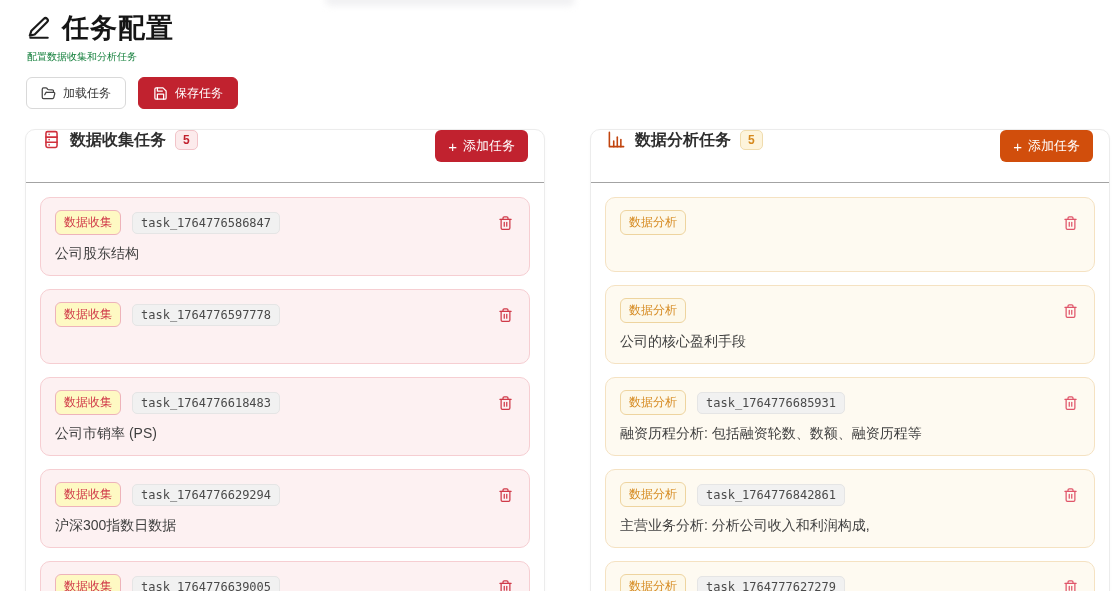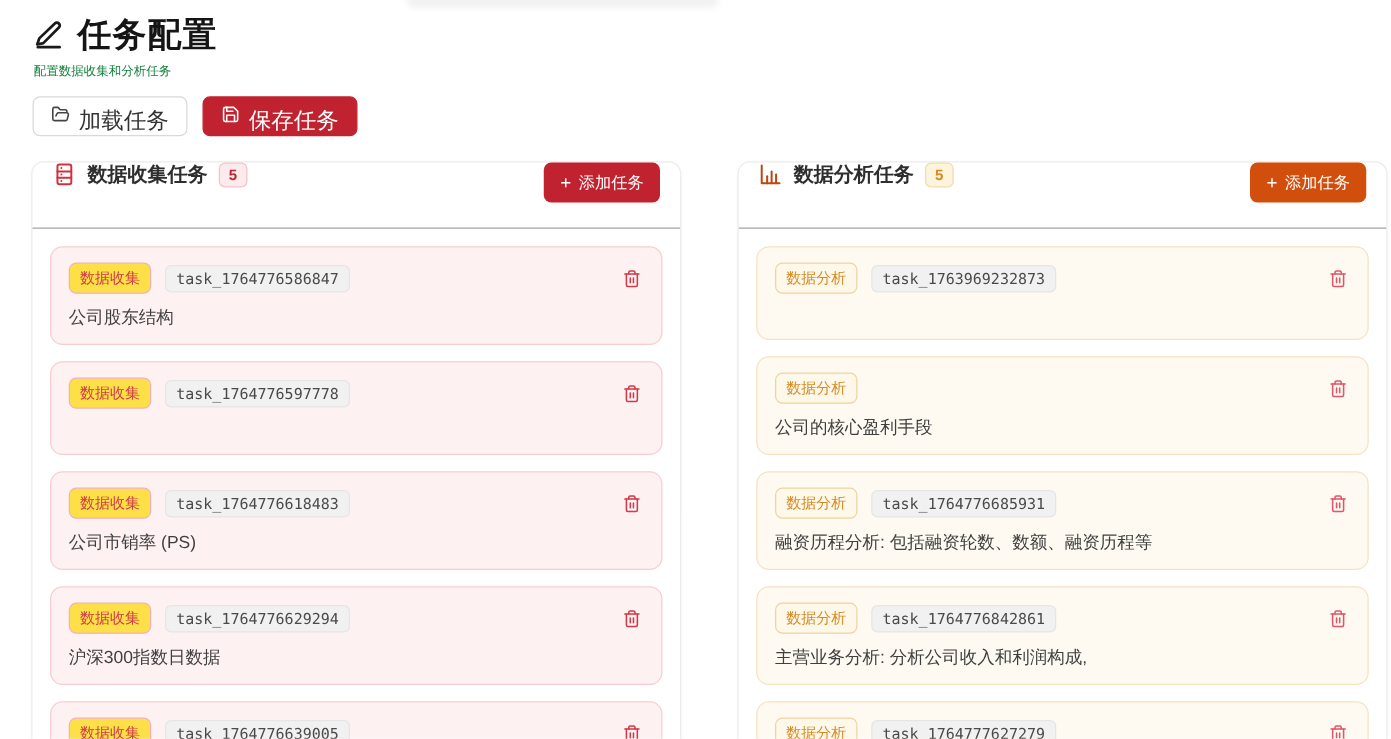--- a/index.html
+++ b/index.html
@@ -11,21 +11,21 @@
 
   
   .page-header { display:flex; justify-content:space-between; align-items:flex-start;
     padding:10px 24px 0 26px;flex-direction:column; }
   .title-row { display:flex; align-items:center; gap:10px; }
   .title-row h1 { font-size:27px; font-weight:700; color:#151515; letter-spacing:1px; }
   .pencil { width:26px; height:26px; color:#1a1a1a; }
   .subtitle { font-size:10px; color:#15803d; margin-top:4px; margin-left:1px; }
 
   .toolbar { display:flex; gap:12px; margin-top:13px; }
-  .btn { display:inline-flex; align-items:flex-start; gap:7px; font-size:18px;
+  .btn { display:inline-flex; align-items:center; gap:7px; font-size:12px;
     border-radius:6px; padding:6px 14px; height:32px; cursor:pointer;
     font-family:inherit; }
   .btn svg { width:15px; height:15px; }
   .btn-outline { background:#fff; border:1px solid #d9d9d9; color:#333; }
   .btn-primary { background:#c1222f; border:1px solid #c1222f; color:#fff; }
 
   
   .panels { display:grid; grid-template-columns:520px 520px; column-gap:45px;
     margin:20px 0 0 25px; }
   .panel { background:#fff; border:1px solid #ececec; border-radius:10px;
@@ -46,21 +46,21 @@
   .add-btn .plus { font-size:15px; line-height:1; font-weight:400; }
 
   .panel-body { padding:14px 14px; display:flex; flex-direction:column; gap:13px; }
 
   
   .card { border-radius:10px; padding:12px 14px; min-height:75px; }
   .card.red { background:#fdf1f2; border:1px solid #f6ced2; }
   .card.amber { background:#fefaf1; border:1px solid #f5e2c2; }
   .card-top { display:flex; align-items:center; }
   .type-badge { font-size:12px; padding:3px 8px; border-radius:6px; }
-  .type-badge.red { color:#d03a49; border:1px solid #eeb3ba; background:#fde047; }
+  .type-badge.red { color:#d03a49; border:1px solid #eeb3ba; background:#fef9c3; }
   .type-badge.amber { color:#d68b22; border:1px solid #eed49f; background:#fdf8e9; }
   .task-id { font-family:"DejaVu Sans Mono","Liberation Mono",monospace;
     font-size:12px; color:#4a4a4a; background:#f1f1f1; border:1px solid #e5e5e5;
     border-radius:5px; padding:3px 8px; margin-left:11px; }
   .trash-btn { margin-left:auto; background:none; border:none; cursor:pointer;
     padding:2px; display:flex; }
   .trash-btn svg { width:15px; height:16px; }
   .trash-btn.red { color:#d03a49; }
   .trash-btn.amber { color:#e0556a; }
   .card-desc { font-size:14px; color:#3f3f3f; margin-top:10px; }
@@ -220,21 +220,20 @@
       <button class="add-btn amber">
         <span class="plus">+</span>
         <span>添加任务</span>
       </button>
     </div>
     <div class="panel-body">
 
       <div class="card amber">
         <div class="card-top">
           <span class="type-badge amber">数据分析</span>
-          <span class="task-id">task_1763969232873</span>
           <button class="trash-btn amber">
               <svg viewBox="0 0 24 24" fill="none" stroke="currentColor" stroke-width="2" stroke-linecap="round" stroke-linejoin="round">
                 <path d="M3 6h18"></path>
                 <path d="M19 6v14a2 2 0 0 1-2 2H7a2 2 0 0 1-2-2V6"></path>
                 <path d="M8 6V4a2 2 0 0 1 2-2h4a2 2 0 0 1 2 2v2"></path>
                 <line x1="10" y1="11" x2="10" y2="17"></line>
                 <line x1="14" y1="11" x2="14" y2="17"></line>
               </svg>
             </button>
         </div>

